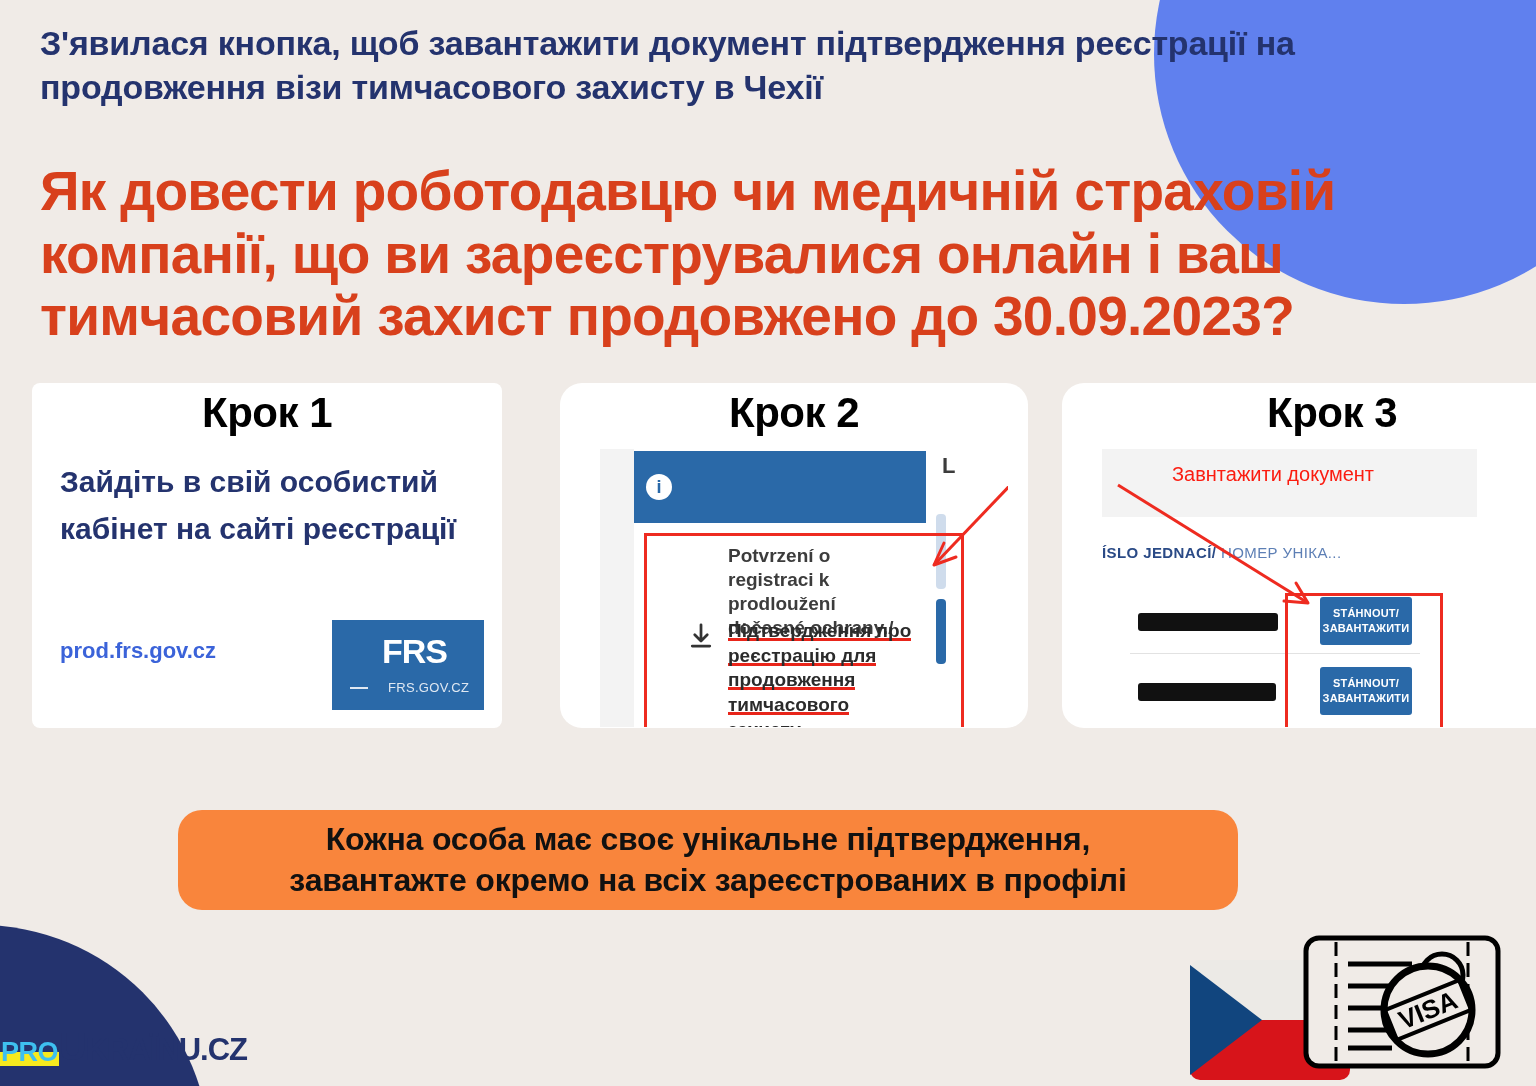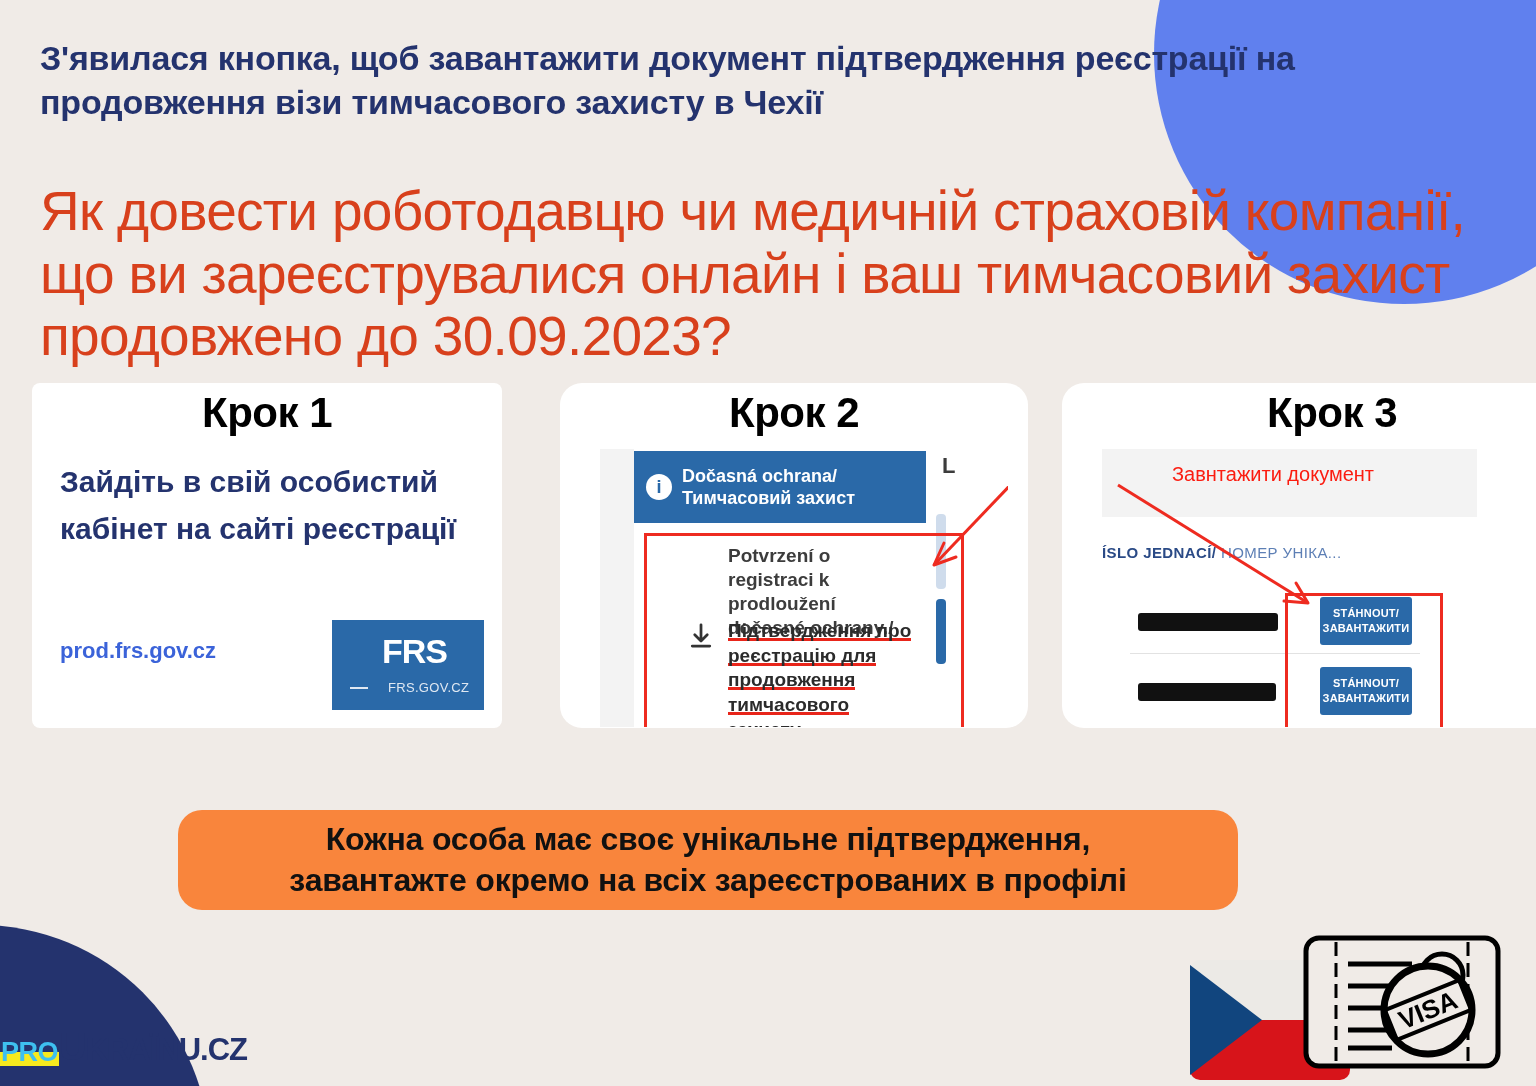--- a/index.html
+++ b/index.html
@@ -18,33 +18,32 @@
     background:#6080ee;
   }
   #deco-circle-bottomleft {
     position:absolute; left:-250px; top:925px;
     width:460px; height:460px; border-radius:50%;
     background:#24336e;
   }
 
   
   #kicker {
-    position:absolute; left:40px; top:36px; width:1310px;
+    position:absolute; left:40px; top:21px; width:1310px;
     color:#24336e;
     font-size:34px; font-weight:bold; line-height:1.30;
     letter-spacing:-.2px;
     z-index:3;
   }
   #headline {
     position:absolute; left:40px; top:160px; width:1460px;
     color:#d8401c;
-    font-size:55px; font-weight:normal; line-height:1.14;
+    font-size:55px; font-weight:bold; line-height:1.14;
     letter-spacing:-.7px;
     z-index:3;
-    margin-top:20px;
   }
 
   
   .card {
     position:absolute; top:383px;
     background:#ffffff;
     border-radius:22px;
     overflow:hidden;
   }
   #card-step-1 { left:32px;   width:470px; height:345px;border-radius:8px; }
@@ -274,21 +273,20 @@
 </div>
 
 <div class="card" id="card-step-2">
   <div class="card-title">Крок 2</div>
 
   <div id="step2-shot">
     <div id="step2-gutter"></div>
 
     <div id="step2-banner">
       <div id="step2-info-icon">i</div>
-      <div id="step2-banner-text">Dočasná ochrana/ Тимчасовий захист</div>
     </div>
 
     <div id="step2-right-strip"></div>
     <div id="step2-bar-light"></div>
     <div id="step2-bar-dark"></div>
     <div id="step2-corner-l">L</div>
 
     <div id="step2-doc-cz">Potvrzení o registraci k prodloužení dočasné ochrany./</div>
 
     <svg id="step2-download-icon" viewBox="0 0 24 24">

